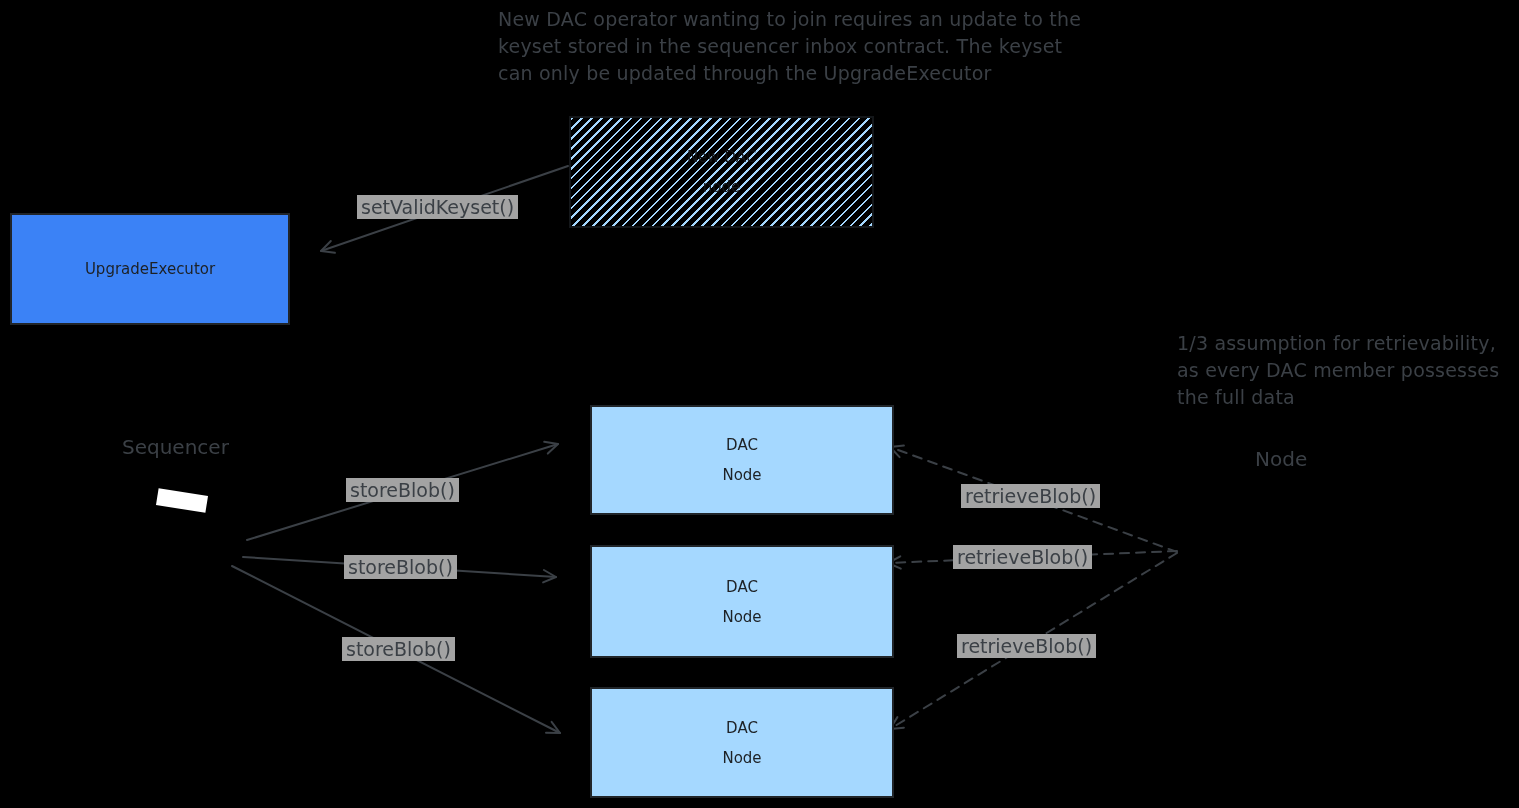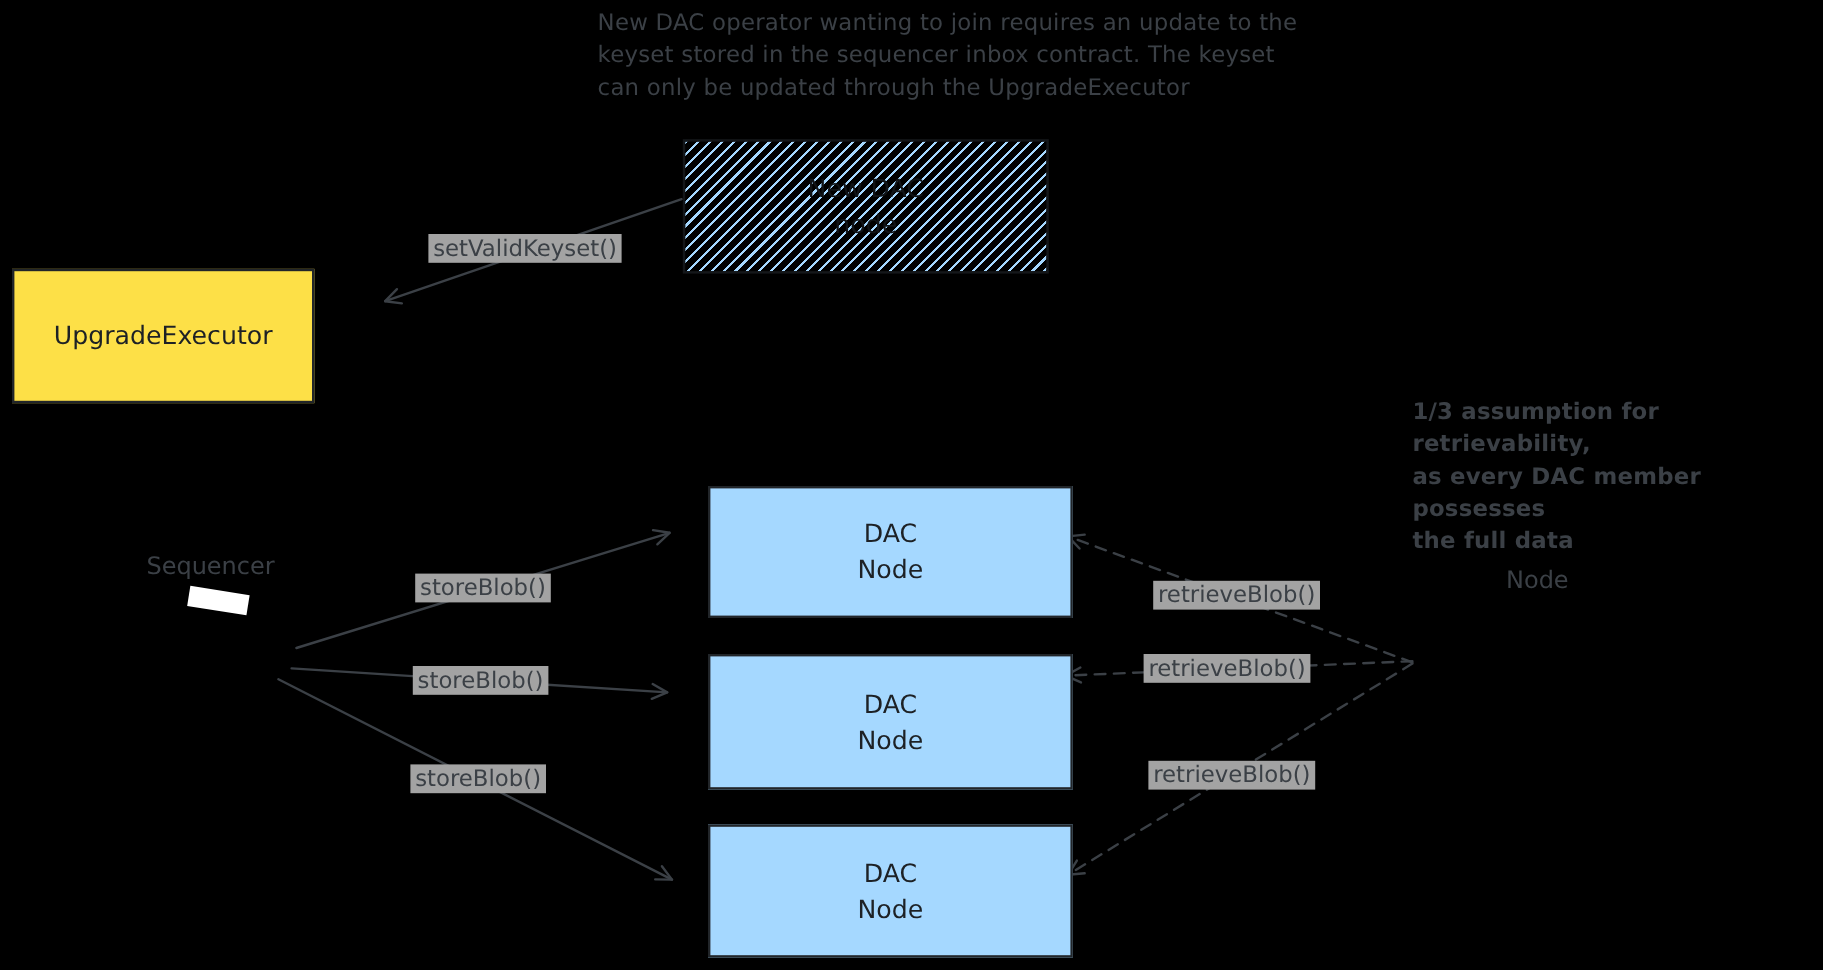--- a/index.html
+++ b/index.html
@@ -30,49 +30,48 @@
     white-space: pre-line;
     z-index: 2;
     letter-spacing: 0.2px;
   }
   #note-bottom-left { line-height: 24px; }
   .actor-label {
     position: absolute;
     color: #3b4046;
     font-size: 20px;
     z-index: 2;
-    margin-top: 24px;
   }
   .arrow-label {
     position: absolute;
     background: #a3a3a3;
     color: #3b4046;
     font-size: 19px;
     padding: 1px 4px;
     z-index: 3;
     white-space: nowrap;
   }
   .box {
     position: absolute;
     border: 2px solid #212529;
     box-sizing: border-box;
     display: flex;
     align-items: center;
     justify-content: center;
     text-align: center;
     white-space: pre-line;
     color: #1d2125;
-    font-size: 21px;
+    font-size: 15px;
     line-height: 30px;
     z-index: 2;
   }
   #box-upgrade-executor {
-    left: 10px; top: 224px;
-    width: 252px; height: 112px;
-    background: #fde047;
+    left: 10px; top: 213px;
+    width: 280px; height: 112px;
+    background: #3b82f6;
   }
   #box-new-dac-node {
     left: 569px; top: 116px;
     width: 305px; height: 112px;
     border-color: #14171a;
     background: repeating-linear-gradient(
       135deg,
       #a5d8ff 0px, #a5d8ff 1.8px,
       transparent 1.8px, transparent 7px
     );
@@ -88,21 +87,21 @@
   #dac-box-3 { top: 687px; height: 111px; }
   #sequencer-shape {
     position: absolute;
     left: 157px; top: 492px;
     width: 50px; height: 17px;
     background: #ffffff;
     transform: rotate(9deg);
     z-index: 2;
   }
   #note-top        { left: 488px;  top: 6px; margin-left: 10px; }
-  #note-right      { left: 1177px; top: 330px; font-weight: bold; }
+  #note-right      { left: 1177px; top: 330px; }
   #note-bottom-left{ left: 37px;   top: 699px; }
   #label-sequencer { left: 122px;  top: 435px; }
   #label-user      { left: 1255px; top: 447px; }
   #call-set-valid-keyset { left: 357px; top: 195px; }
   #call-store-blob-1     { left: 346px; top: 478px; }
   #call-store-blob-2     { left: 344px; top: 555px; }
   #call-store-blob-3     { left: 342px; top: 637px; }
   #call-retrieve-blob-1  { left: 961px; top: 484px; }
   #call-retrieve-blob-2  { left: 953px; top: 545px; }
   #call-retrieve-blob-3  { left: 957px; top: 634px; }

